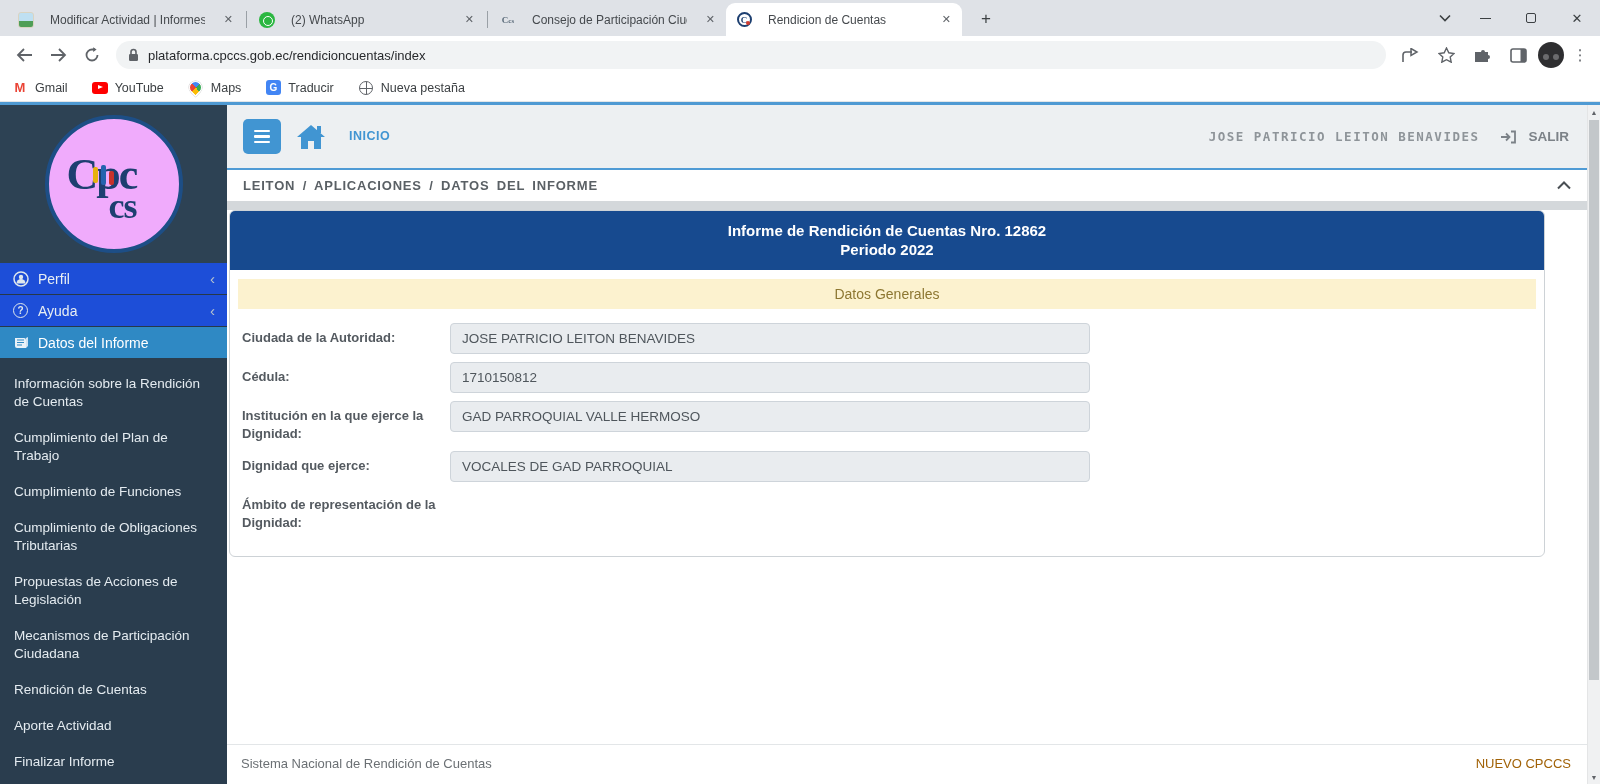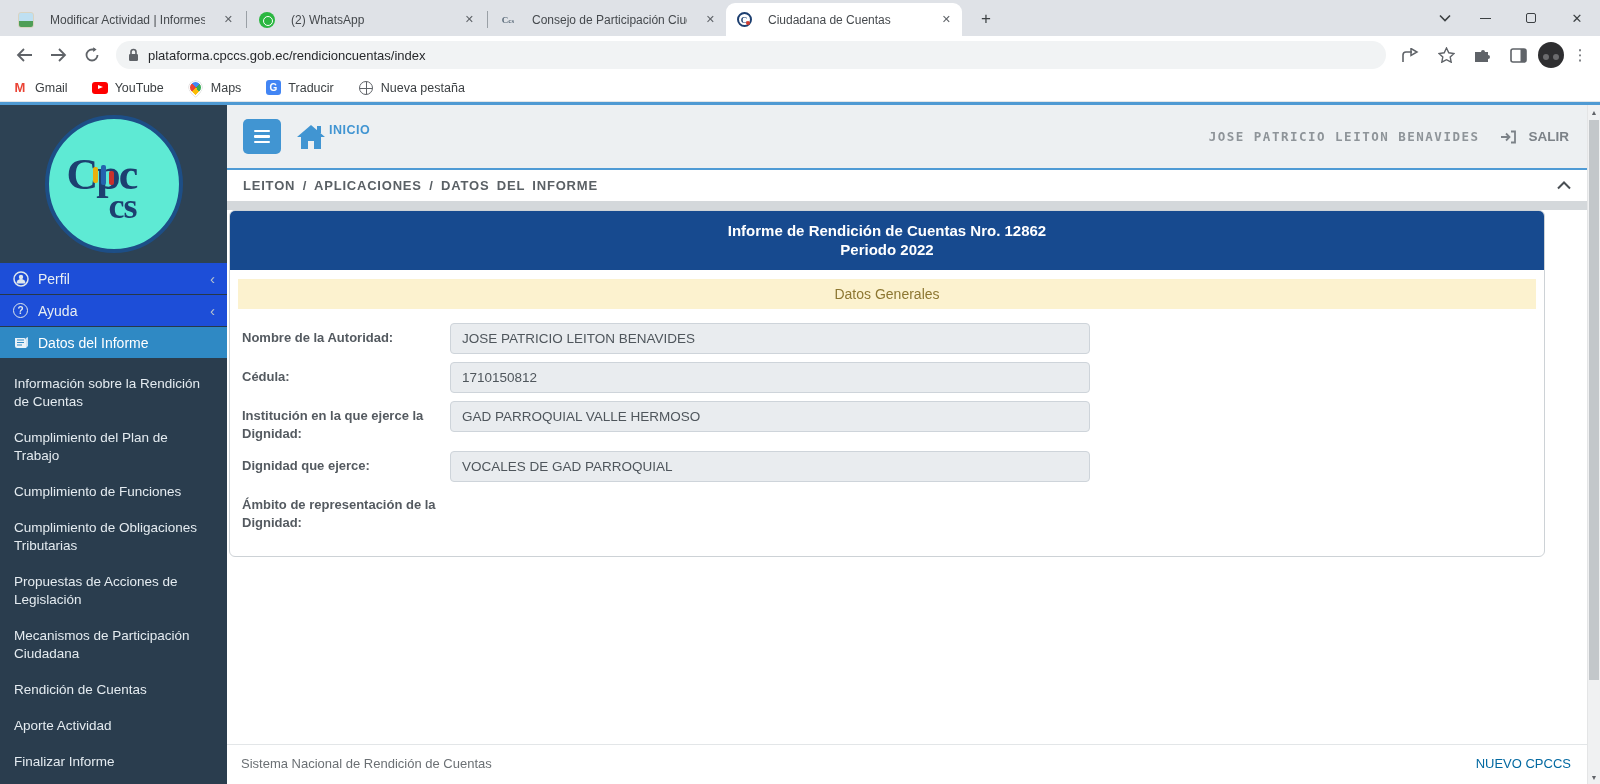--- a/index.html
+++ b/index.html
@@ -48,41 +48,41 @@
   .ic-tr { width:15px; height:15px; background:#4285f4; border-radius:3px; color:#fff; font:bold 10px "Liberation Sans",sans-serif; display:flex; align-items:center; justify-content:center; }
   .ic-globe { width:14px; height:14px; border-radius:50%; border:1.4px solid #5f6368; position:relative; }
   .ic-globe::before { content:""; position:absolute; left:50%; top:0; bottom:0; width:0; border-left:1.2px solid #5f6368; }
   .ic-globe::after { content:""; position:absolute; top:50%; left:0; right:0; height:0; border-top:1.2px solid #5f6368; }
 
   
   .page { height:682px; display:flex; border-top:3px solid #4f9ad3; background:#fff; }
 
   .sidebar { width:227px; background:#2a3d4e; flex:none; display:flex; flex-direction:column; color:#e8eef2; }
   .logo-box { height:158px; display:flex; align-items:center; justify-content:center; background:#2d4254; }
-  .logo-circle { width:138px; height:138px; background:#5eead4; border-radius:50%; border:4px solid #1d4e86; position:relative; font-family:"Liberation Serif", serif;text-align:center; }
+  .logo-circle { width:138px; height:138px; background:#f0abfc; border-radius:50%; border:4px solid #1d4e86; position:relative; font-family:"Liberation Serif", serif;text-align:center; }
   .logo-circle .t1 { position:absolute; left:18px; top:30px; font-size:44px; font-weight:bold; color:#1d3f70; letter-spacing:-2px; }
   .logo-circle .t2 { position:absolute; left:60px; top:66px; font-size:36px; font-weight:bold; color:#1d3f70; letter-spacing:-1px; }
   .logo-circle .b1,.logo-circle .b2,.logo-circle .b3 { position:absolute; width:5px; border-radius:2px; }
   .logo-circle .b1 { height:16px; background:#e8b10e; left:44px; top:48px; }
   .logo-circle .b2 { height:20px; background:#2463ae; left:52px; top:46px; }
   .logo-circle .b3 { height:14px; background:#c8322b; left:60px; top:52px; }
 
   .smenu-item { height:32px; display:flex; align-items:center; padding:0 12px; gap:9px; font-size:14px; background:#1d4ed8; border-bottom:1px solid #273848; cursor:pointer; }
   .smenu-item .chev { margin-left:auto; font-size:15px; color:#b9c4cc; }
   .smenu-item.active { background:#2f89c4; color:#fff; border-bottom:none; height:31px; }
   .s-ic { width:17px; height:17px; flex:none; display:flex; align-items:center; justify-content:center; }
   .s-circle { width:15px; height:15px; border:1.6px solid #dfe7ec; border-radius:50%; display:flex; align-items:center; justify-content:center; font-size:10px; font-weight:bold; color:#dfe7ec; }
   .sub-list { padding:8px 0 0 0; }
   .sub-item { padding:9px 12px 9px 14px; font-size:13.5px; line-height:18px; color:#e4ebf0; cursor:pointer; }
 
   .main { flex:1; display:flex; flex-direction:column; min-width:0; background:#fff; }
   .app-header { height:65px; background:#edf0f2; border-bottom:2px solid #4f9bd5; display:flex; align-items:center; padding:0 18px 0 16px; flex:none; }
   .hamburger { width:38px; height:35px; background:#4195d2; border:none; border-radius:5px; display:flex; flex-direction:column; align-items:center; justify-content:center; gap:3px; cursor:pointer; }
   .hamburger i { display:block; width:16px; height:2.5px; background:#fff; border-radius:1px; }
-  .home-group { display:flex; align-items:flex-start; margin-left:14px; cursor:pointer; }
+  .home-group { display:flex; align-items:center; margin-left:14px; cursor:pointer;gap:20px; }
   .home-label { font-size:12.5px; font-weight:bold; color:#4195d2; letter-spacing:0.5px; margin:0 0 2px 2px; }
   .hdr-right { margin-left:auto; display:flex; align-items:center; gap:20px; }
   .username { font-family:"DejaVu Sans Mono", monospace; font-size:12.5px; font-weight:bold; letter-spacing:1.5px; color:#8e9499; }
   .salir { display:flex; align-items:center; gap:12px; font-size:13.5px; font-weight:bold; color:#7c8288; cursor:pointer; }
 
   .breadcrumb-bar { height:31px; background:#fff; display:flex; align-items:center; padding:0 16px; flex:none; }
   .breadcrumb { font-size:13px; font-weight:bold; color:#5a6065; letter-spacing:0.8px; word-spacing:3px; }
   .collapse-chev { margin-left:auto; cursor:pointer; display:flex; }
 
   .gray-strip { height:9px; background:#d4d8db; flex:none; }
@@ -92,21 +92,21 @@
   .banner { background:#174a8f; color:#fff; text-align:center; padding:10px 0 11px; border-radius:5px 5px 0 0; }
   .banner div { font-size:15px; font-weight:bold; line-height:19px; }
   .section-bar { margin:9px 8px 10px; background:#fcf2cf; text-align:center; padding:7px 0; font-size:14px; color:#8d7732; }
   .fields { padding:4px 0 16px 12px; }
   .frow { display:flex; align-items:flex-start; margin-bottom:8px; }
   .flabel { width:208px; flex:none; font-size:13px; font-weight:bold; color:#545a60; line-height:18px; padding-top:6px; }
   .finput { width:640px; height:31px; background:#e9ecef; border:1px solid #ced4da; border-radius:4px; font-size:13.5px; color:#4f565c; padding:0 11px; font-family:"Liberation Sans", sans-serif; }
 
   .app-footer { flex:none; border-top:1px solid #e3e6e8; display:flex; justify-content:space-between; align-items:center; padding:11px 16px 13px 14px; font-size:13px; }
   .foot-left { color:#6b7074; }
-  .foot-right { color:#0369a1; }
+  .foot-right { color:#a16207; }
 
   .scrollbar { width:13px; flex:none; background:#f0f1f2; border-left:1px solid #e4e5e6; display:flex; flex-direction:column; align-items:center; }
   .sb-arrow { height:14px; font-size:7px; color:#606368; display:flex; align-items:center; justify-content:center; flex:none; }
   .sb-track { flex:1; width:100%; position:relative; }
   .sb-thumb { position:absolute; top:1px; left:1px; right:1px; height:560px; background:#c3c7ca; }
 
   svg { display:block; }
 </style>
 </head>
 <body>
@@ -129,21 +129,21 @@
         <span class="fav-cpccs-sm">C<span style="font-size:7px">cs</span></span>
       </span>
     <span class="title">Consejo de Participación Ciudada</span>
     <span class="close">✕</span>
   </div>
   <div class="tab active">
     <span class="favicon fav-cpccs">
       <span class="ring">C</span>
         <span class="dotr"></span>
     </span>
-    <span class="title">Ciudadana de Cuentas</span>
+    <span class="title">Rendicion de Cuentas</span>
     <span class="close">✕</span>
   </div>
   <div class="newtab-btn">+</div>
 
   <div class="win-controls">
     <div class="win-btn wb-chevron">
       <svg width="12" height="8" viewBox="0 0 12 8">
           <polyline points="1,1.5 6,6.5 11,1.5" fill="none" stroke="#3c4043" stroke-width="1.6"></polyline>
         </svg>
     </div>
@@ -337,21 +337,21 @@
     <div class="content">
       <div class="card">
         <div class="banner">
           <div>Informe de Rendición de Cuentas Nro. 12862</div>
           <div>Periodo 2022</div>
         </div>
         <div class="section-bar">Datos Generales</div>
 
         <div class="fields">
           <div class="frow">
-            <label class="flabel">Nombre de la Autoridad:</label>
+            <label class="flabel">Ciudada de la Autoridad:</label>
             <input class="finput" readonly="" value="JOSE PATRICIO LEITON BENAVIDES" style="">
           </div>
           <div class="frow">
             <label class="flabel">Cédula:</label>
             <input class="finput" readonly="" value="1710150812" style="">
           </div>
           <div class="frow">
             <label class="flabel">Institución en la que ejerce la Dignidad:</label>
             <input class="finput" readonly="" value="GAD PARROQUIAL VALLE HERMOSO" style="">
           </div>

